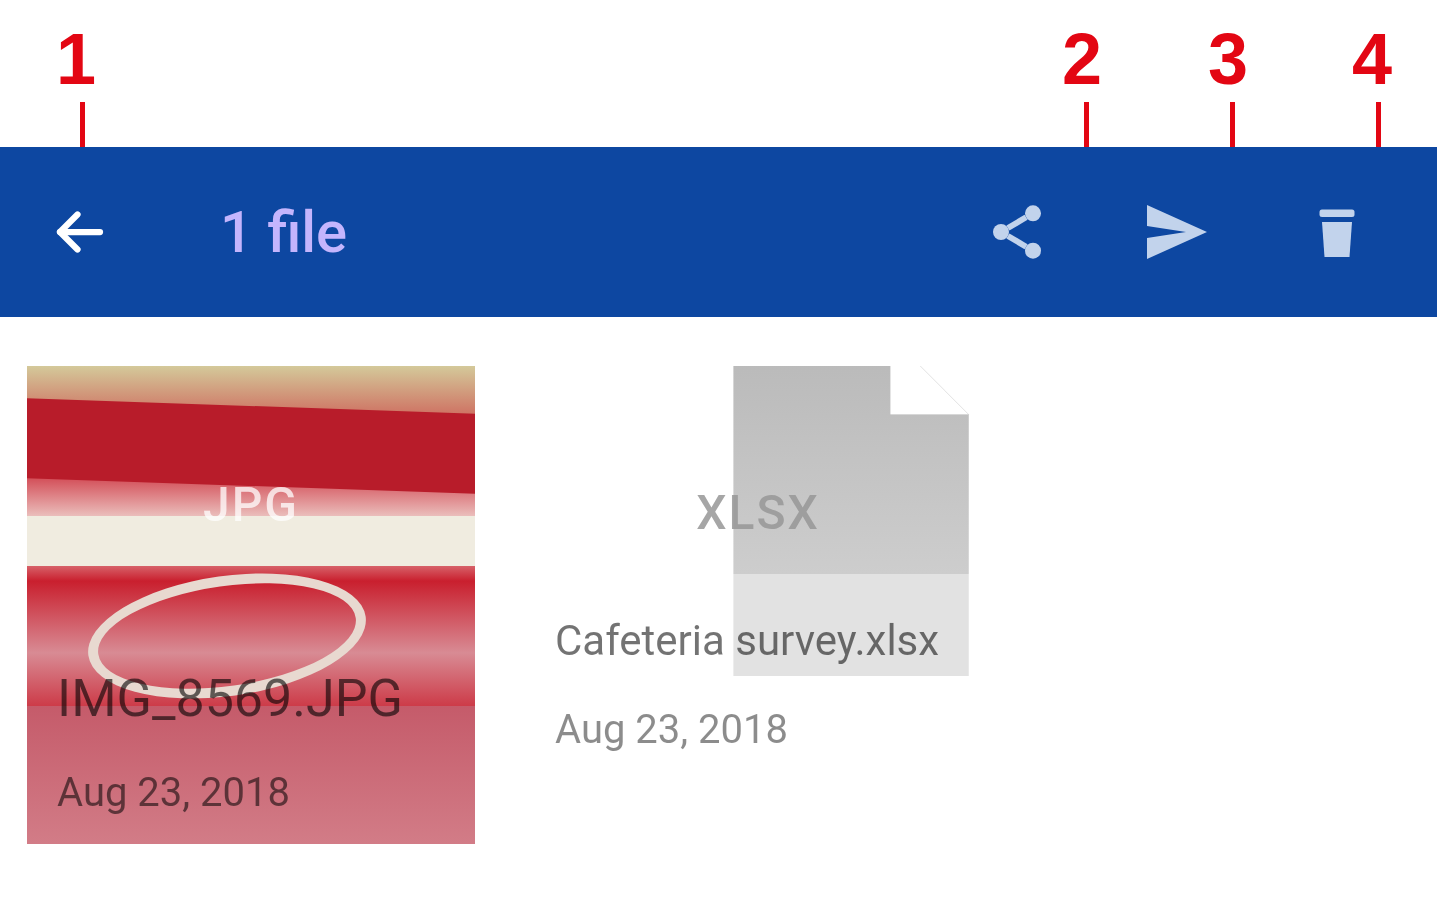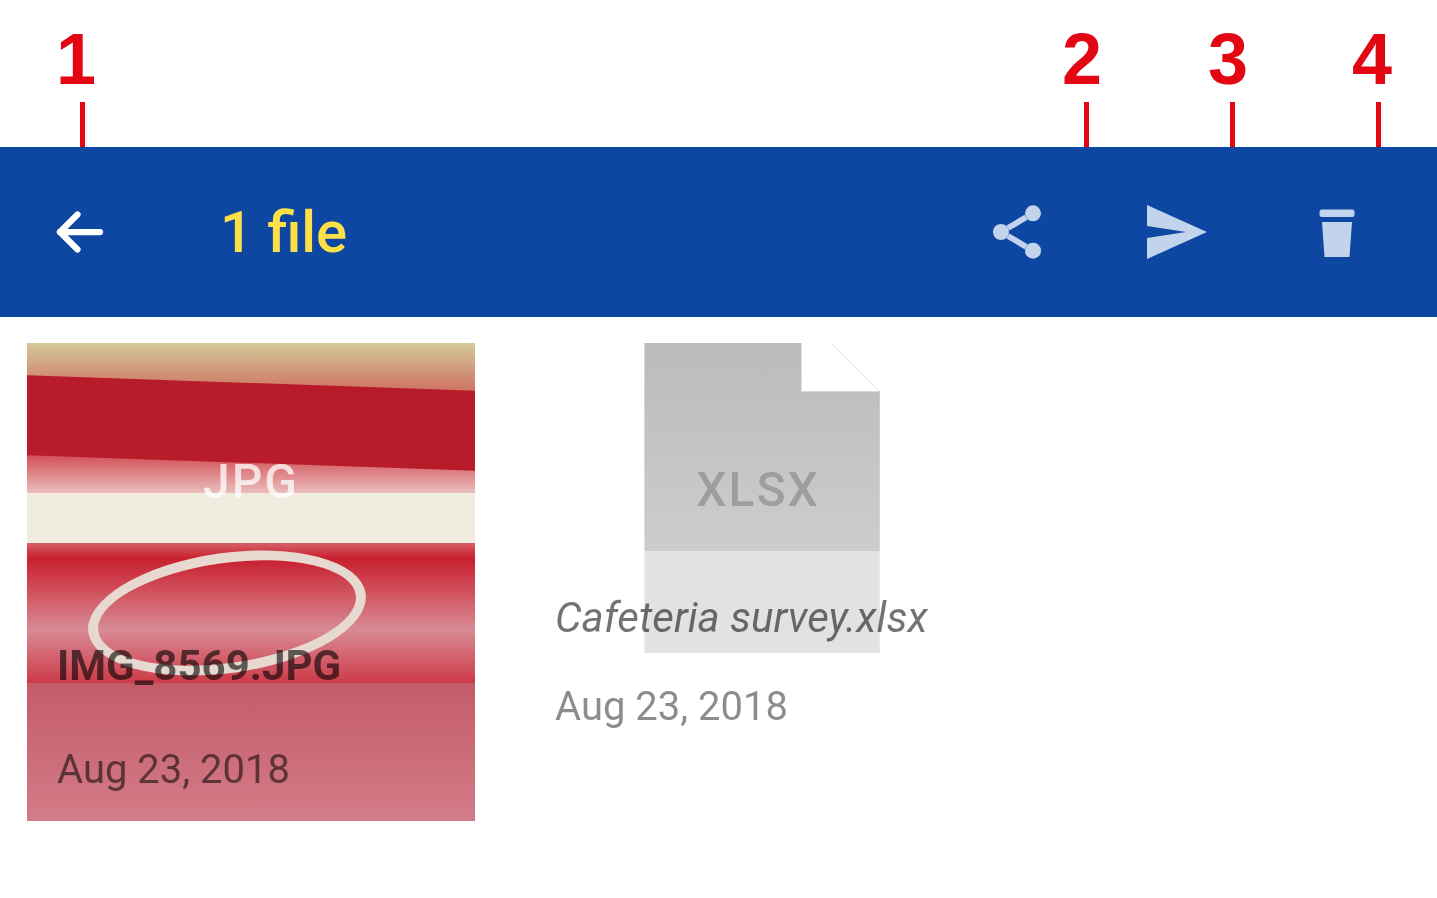--- a/index.html
+++ b/index.html
@@ -43,21 +43,21 @@
     }
     .back-btn {
       width: 80px;
       height: 80px;
       display: flex;
       align-items: center;
       justify-content: center;
       cursor: pointer;
     }
     .app-title {
-      color: #fde047;
+      color: #c4b5fd;
       font-size: 58px;
       font-weight: 500;
       margin-left: 100px;
       flex: 1;
     }
     .toolbar-actions {
       display: flex;
       gap: 80px;
       align-items: center;
       padding-right: 20px;
@@ -65,21 +65,21 @@
     .toolbar-icon {
       width: 80px;
       height: 80px;
       display: flex;
       align-items: center;
       justify-content: center;
       cursor: pointer;
     }
     .file-grid {
       position: absolute;
-      top: 343px;
+      top: 366px;
       left: 27px;
       display: flex;
       gap: 50px;
     }
     .file-card {
       width: 448px;
       height: 478px;
       position: relative;
       cursor: pointer;
       overflow: hidden;
@@ -131,54 +131,53 @@
     }
     .file-info-overlay {
       position: absolute;
       bottom: 0;
       left: 0;
       width: 100%;
       padding: 20px 30px 28px 30px;
       z-index: 10;
     }
     .file-name {
-      font-size: 42px;
+      font-size: 52px;
       color: rgba(0,0,0,0.6);
-      font-weight: 700;
-      margin-bottom: 56px;
+      font-weight: 400;
+      margin-bottom: 40px;
       line-height: 1.15;
     }
     .file-meta {
       display: flex;
       justify-content: space-between;
       font-size: 40px;
       color: rgba(0,0,0,0.55);
     }
     .xlsx-card {
       background: #ffffff;
     }
     .xlsx-icon-wrap {
       width: 100%;
       height: 240px;
       display: flex;
       align-items: center;
-      justify-content: center;
+      justify-content: flex-end;
       padding-top: 40px;
     }
     .xlsx-info {
       padding: 0 30px 28px 30px;
     }
     .xlsx-name {
       font-size: 42px;
       color: rgba(0,0,0,0.55);
       font-weight: 400;
       margin-bottom: 40px;
       line-height: 1.2;
       margin-top: 10px;
-      font-style: italic;
     }
     .xlsx-meta {
       display: flex;
       justify-content: space-between;
       font-size: 40px;
       color: rgba(0,0,0,0.45);
     }
   </style>
 </head>
 <body>

